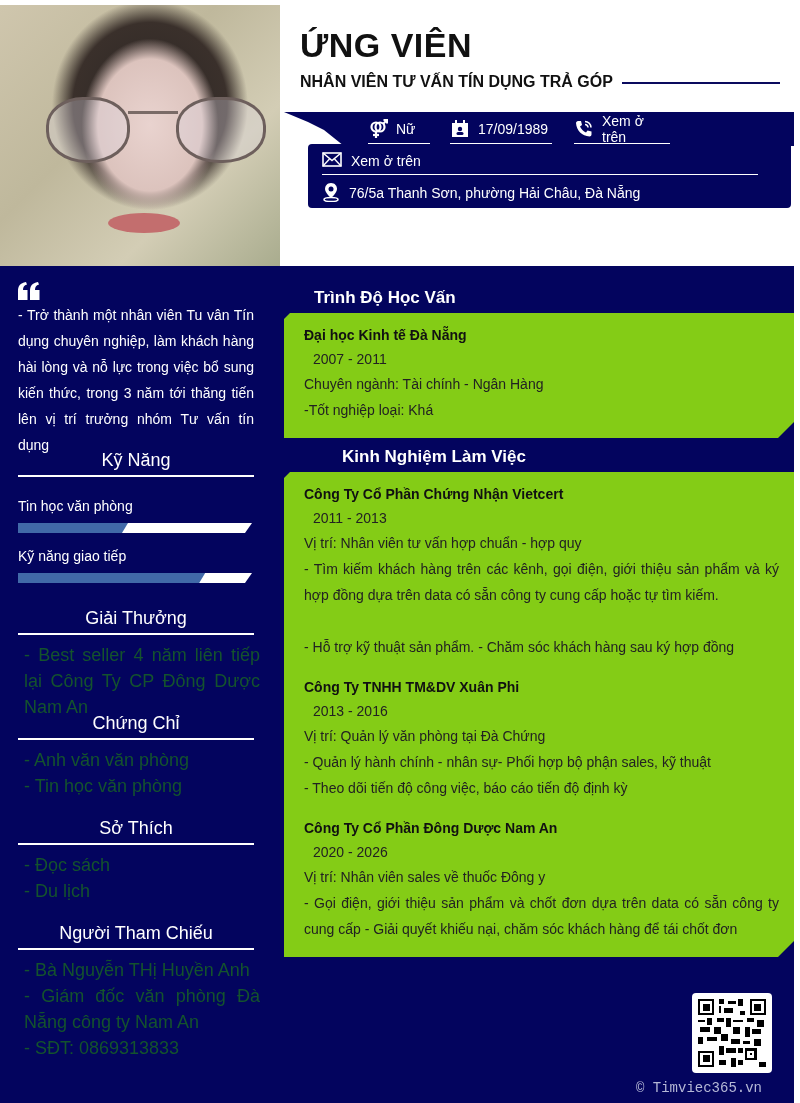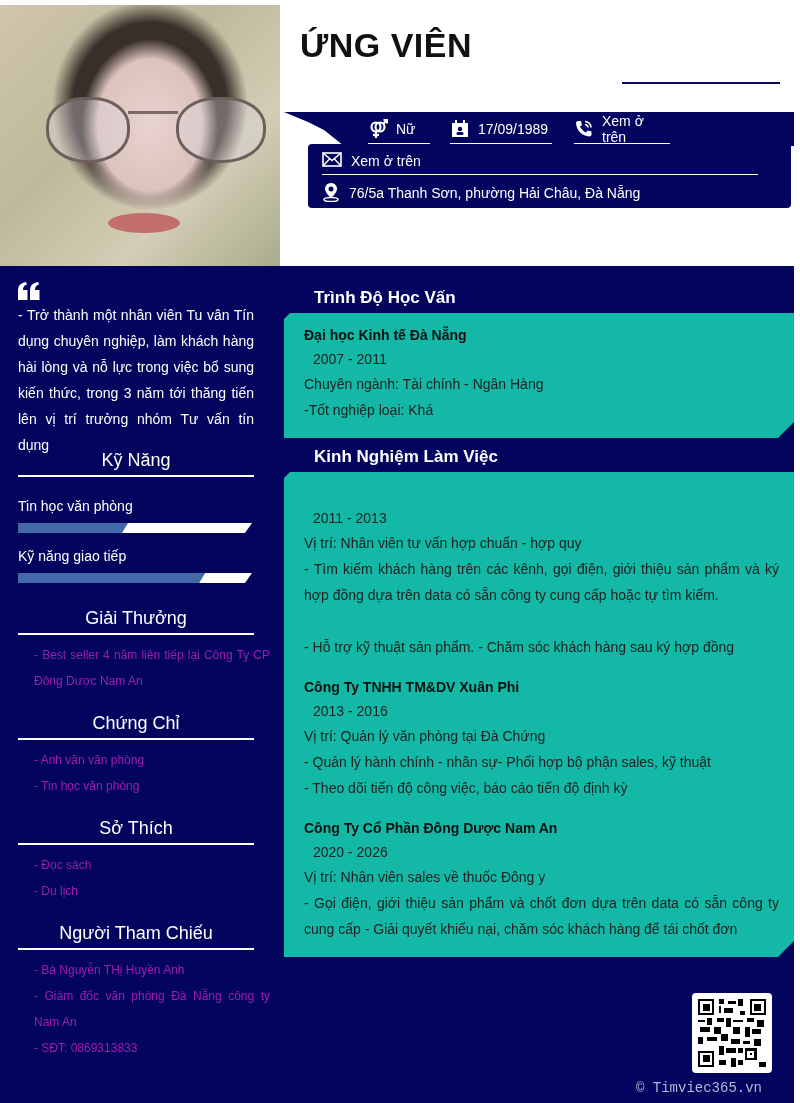--- a/index.html
+++ b/index.html
@@ -66,39 +66,39 @@
     .quote-icon { position: absolute; left: 0; top: 16px; width: 22px; height: 18px; }
     .objective {
       position: absolute; left: 0; top: 36px; width: 236px;
       font-size: 14px; line-height: 26px; color: #fff; text-align: justify;
     }
     .side-title {
       position: absolute; left: 0; width: 236px; text-align: center;
       font-size: 18px; font-weight: normal; color: #fff;
     }
     .side-rule { position: absolute; left: 0; width: 236px; height: 2px; background: #fff; }
-    .side-text { position: absolute; left: 16px; width: 236px; font-size: 12px; line-height: 26px; color: #a21caf; text-align: justify; }
+    .side-text { position: absolute; left: 6px; width: 236px; font-size: 18px; line-height: 26px; color: #14532d; text-align: justify; }
 
     .skill-label { position: absolute; left: 0; font-size: 14px; color: #fff; }
     .skill-bar {
       position: absolute; left: 0; width: 234px; height: 10px;
       background: #ffffff;
       clip-path: polygon(0 0, 100% 0, 97% 100%, 0 100%);
     }
     .skill-bar .fill {
       position: absolute; left: 0; top: 0; height: 10px; background: #4169a8;
       clip-path: polygon(0 0, 100% 0, calc(100% - 6px) 100%, 0 100%);
     }
 
     
     .section-head {
       position: absolute; left: 314px; font-size: 17px; font-weight: bold; color: #fff;
     }
     .card {
-      position: absolute; left: 284px; width: 510px; background: #14b8a6;
+      position: absolute; left: 284px; width: 510px; background: #84cc16;
       clip-path: polygon(0 6px, 6px 0, 100% 0, 100% calc(100% - 16px), calc(100% - 16px) 100%, 0 100%);
     }
     .card .row { position: absolute; left: 20px; width: 475px; font-size: 14px; color: #222; line-height: 26px; }
     .card .row.bold { font-weight: bold; color: #111; }
     .card .row.indent { left: 29px; }
     .card .row.just { text-align: justify; }
 
     
     .qr {
       position: absolute; left: 692px; top: 993px; width: 80px; height: 80px;
@@ -116,20 +116,21 @@
 <div class="page">
 
   <div class="photo">
     <div class="glasses-l"></div>
     <div class="bridge"></div>
     <div class="glasses-r"></div>
     <div class="lips"></div>
   </div>
 
   <div class="header-title">ỨNG VIÊN</div>
+  <div class="header-subtitle">NHÂN VIÊN TƯ VẤN TÍN DỤNG TRẢ GÓP</div>
   <div class="header-line"></div>
 
   <svg class="contact-top-shape" width="510" height="34" viewBox="0 0 510 34">
     <polygon points="0,0 510,0 510,34 60,34 40,18 24,10" fill="#03045e"></polygon>
   </svg>
   <div class="contact-box"></div>
 
   <div class="contact-item gender">
     <span class="ico">
       <svg width="20" height="20" viewBox="0 0 20 20">
@@ -230,23 +231,24 @@
   </div>
 
   <div class="section-head" style="top:288px;">Trình Độ Học Vấn</div>
   <div class="card" style="top:313px; height:125px;">
     <div class="row bold" style="top:9px;">Đại học Kinh tế Đà Nẵng</div>
     <div class="row indent" style="top:33px;">2007 - 2011</div>
     <div class="row" style="top:58px;">Chuyên ngành: Tài chính - Ngân Hàng</div>
     <div class="row" style="top:84px;">-Tốt nghiệp loại: Khá</div>
   </div>
 
-  <div class="section-head" style="top:447px;">Kinh Nghiệm Làm Việc</div>
+  <div class="section-head" style="top:447px;margin-left:28px;">Kinh Nghiệm Làm Việc</div>
   <div class="card" style="top:472px; height:485px;">
 
+    <div class="row bold" style="top:9px;">Công Ty Cổ Phần Chứng Nhận Vietcert</div>
     <div class="row indent" style="top:33px;">2011 - 2013</div>
     <div class="row just" style="top:84px;">- Tìm kiếm khách hàng trên các kênh, gọi điện, giới thiệu sản phẩm và ký hợp đồng dựa trên data có sẵn công ty cung cấp hoặc tự tìm kiếm.</div>
     <div class="row" style="top:58px;">Vị trí: Nhân viên tư vấn hợp chuẩn - hợp quy</div>
     <div class="row" style="top:162px;">- Hỗ trợ kỹ thuật sản phẩm. - Chăm sóc khách hàng sau ký hợp đồng</div>
 
     <div class="row bold" style="top:202px;">Công Ty TNHH TM&amp;DV Xuân Phi</div>
     <div class="row indent" style="top:226px;">2013 - 2016</div>
     <div class="row" style="top:251px;">Vị trí: Quản lý văn phòng tại Đà Chứng</div>
     <div class="row" style="top:277px;">- Quản lý hành chính - nhân sự- Phối hợp bộ phận sales, kỹ thuật</div>
     <div class="row" style="top:303px;">- Theo dõi tiến độ công việc, báo cáo tiến độ định kỳ</div>

